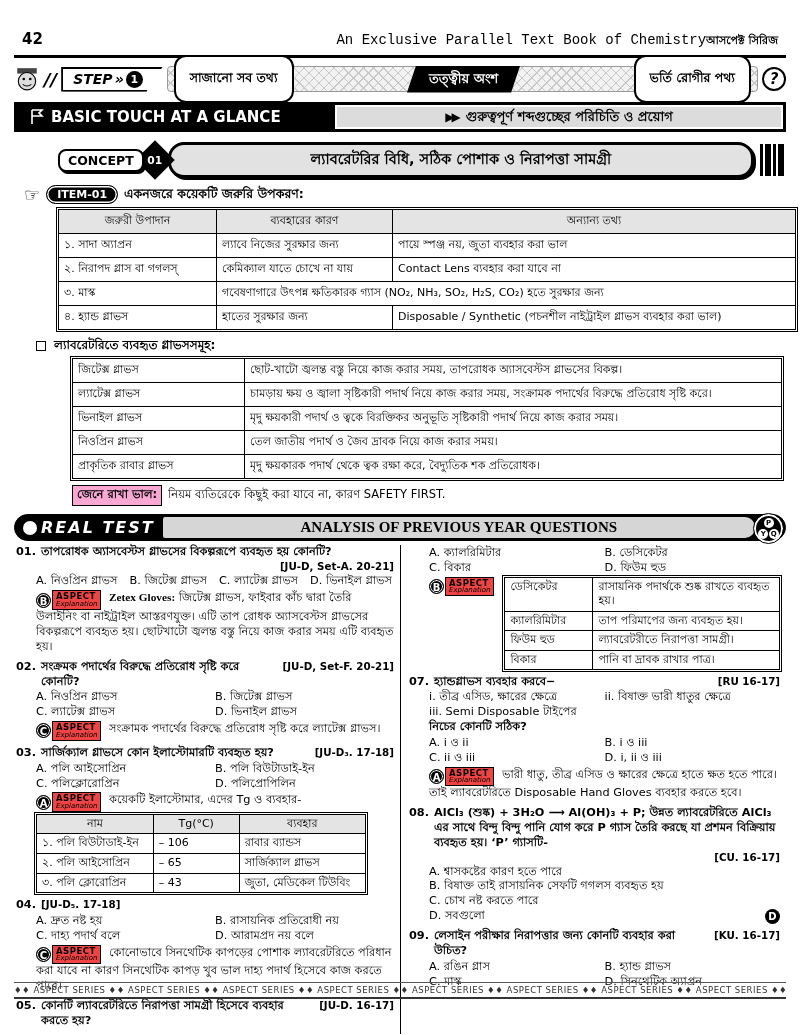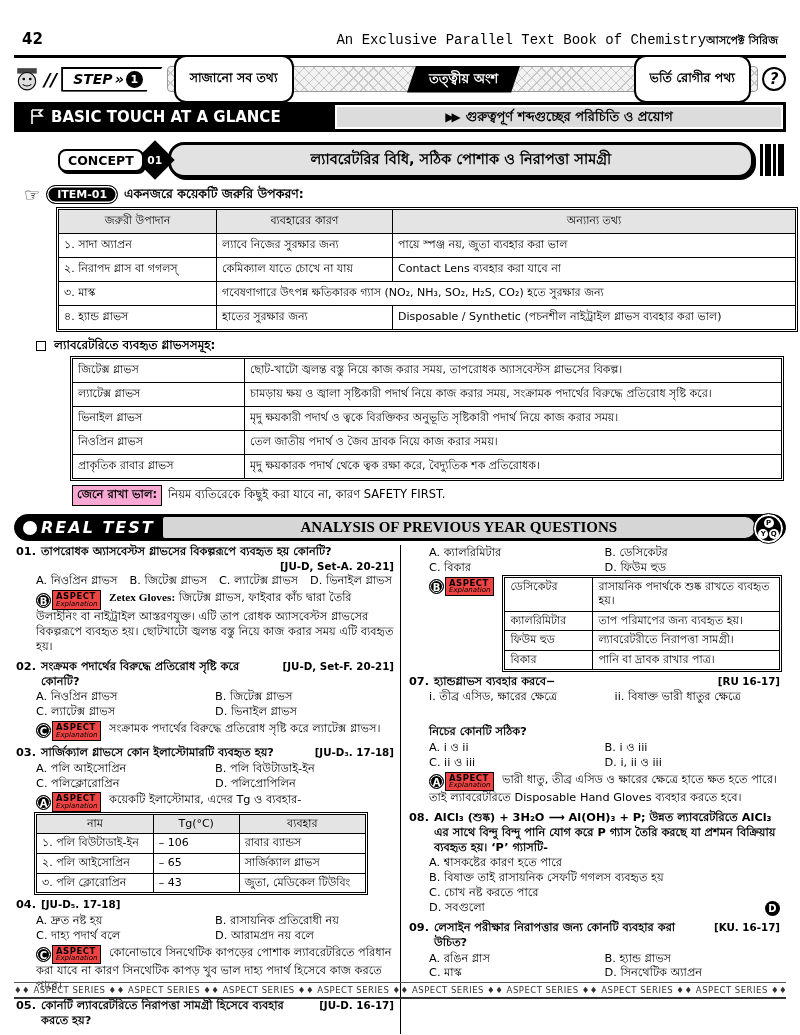--- a/index.html
+++ b/index.html
@@ -88,21 +88,21 @@
   .alet { width: 15px; height: 15px; border-radius: 50%; background: #000; color: #fff; border: 1px solid #000; box-shadow: 0 0 0 1px #fff inset; font-weight: bold; font-size: 10px; text-align: center; line-height: 15px; flex: 0 0 auto; }
   .abox { border: 1px solid #000; display: inline-flex; flex-direction: column; align-items: flex-start; line-height: 1; padding: 1px 3px; margin-left: 1px; background: #ef4444; }
   .abox .a1 { font-weight: bold; font-size: 8.5px; letter-spacing: .5px; }
   .abox .a2 { font-size: 7px; font-style: italic; }
   .lead { font-weight: bold; font-family: "Liberation Serif", "DejaVu Serif", serif; }
   .t3 { width: 330px; margin: 2px 0 2px 0; outline: 1px solid #000; outline-offset: 1px; }
   .t3 td:nth-child(2) { width: 86px; }
   .expl6 { display: flex; gap: 6px; align-items: flex-start; margin-left: 20px; }
   .t6 { width: 300px; outline: 1px solid #000; outline-offset: 1px; }
   .t6 td:first-child { width: 88px; }
-  .stmts { display: grid; grid-template-columns: 1fr 1fr; margin-left: 20px; gap: 20px; }
+  .stmts { display: grid; grid-template-columns: 1fr 1fr; margin-left: 20px; }
   .stmts .full { grid-column: 1 / span 2; }
   .bold { font-weight: bold; }
 
   
   .pagefoot { position: absolute; left: 14px; right: 14px; bottom: 36px; border-top: 1px solid #555; border-bottom: 2px solid #333; font-size: 8.5px; color: #333; letter-spacing: .5px; white-space: nowrap; overflow: hidden; padding: 2px 0; text-align: center; }
 </style>
 </head>
 <body>
 
 <div class="page">
@@ -415,20 +415,21 @@
 
       <div class="q">
         <div class="qline">
             <span class="qnum">07.</span>
             <span class="qtext">হ্যান্ডগ্লাভস ব্যবহার করবে−</span>
             <span class="qtag">[RU 16-17]</span>
           </div>
         <div class="stmts">
           <span>i.  তীব্র এসিড, ক্ষারের ক্ষেত্রে</span>
           <span>ii.  বিষাক্ত ভারী ধাতুর ক্ষেত্রে</span>
+          <span class="full">iii. Semi Disposable টাইপের</span>
           <span class="full bold">নিচের কোনটি সঠিক?</span>
         </div>
         <div class="opts2">
           <span>A. i ও ii</span>
           <span>B. i ও iii</span>
           <span>C. ii ও iii</span>
           <span>D. i, ii ও iii</span>
         </div>
         <div class="expl">
           <span class="abadge">
@@ -440,20 +441,21 @@
             </span>
           <span>ভারী ধাতু, তীব্র এসিড ও ক্ষারের ক্ষেত্রে হাতে ক্ষত হতে পারে। তাই ল্যাবরেটরিতে Disposable Hand Gloves ব্যবহার করতে হবে।</span>
         </div>
       </div>
 
       <div class="q">
         <div class="qline">
             <span class="qnum">08.</span>
             <span class="qtext">AlCl₃ (শুষ্ক) + 3H₂O ⟶ Al(OH)₃ + P; উন্নত ল্যাবরেটরিতে AlCl₃ এর সাথে বিন্দু বিন্দু পানি যোগ করে P গ্যাস তৈরি করছে যা প্রশমন বিক্রিয়ায় ব্যবহৃত হয়। ‘P’ গ্যাসটি-</span>
           </div>
+        <div class="tagline">[CU. 16-17]</div>
         <div class="opts1">
           <div>A. শ্বাসকষ্টের কারণ হতে পারে</div>
           <div>B. বিষাক্ত তাই রাসায়নিক সেফটি গগলস ব্যবহৃত হয়</div>
           <div>C. চোখ নষ্ট করতে পারে</div>
           <div class="optD">
             <span>D. সবগুলো</span>
             <span class="ansdot">D</span>
           </div>
         </div>
       </div>

